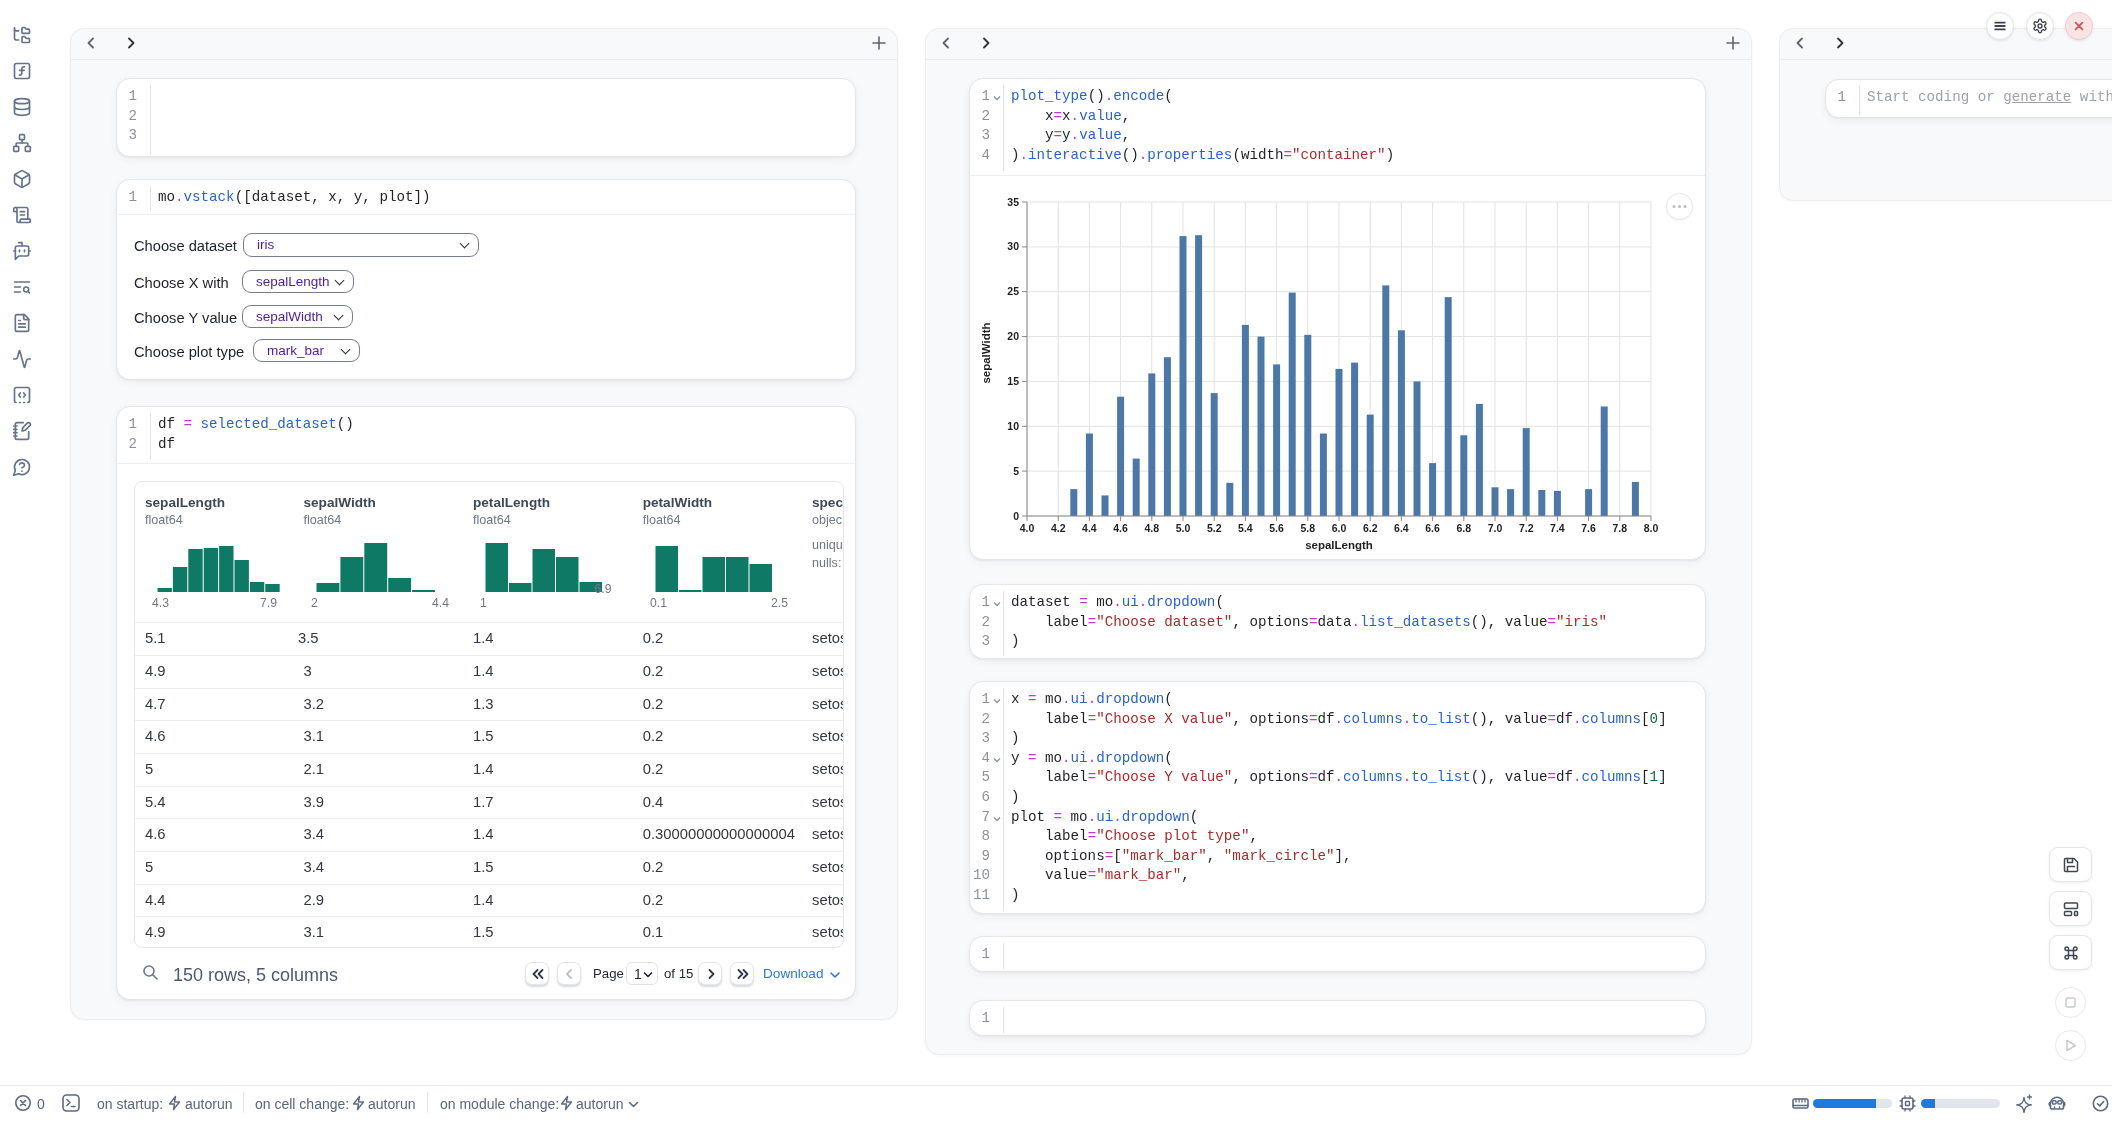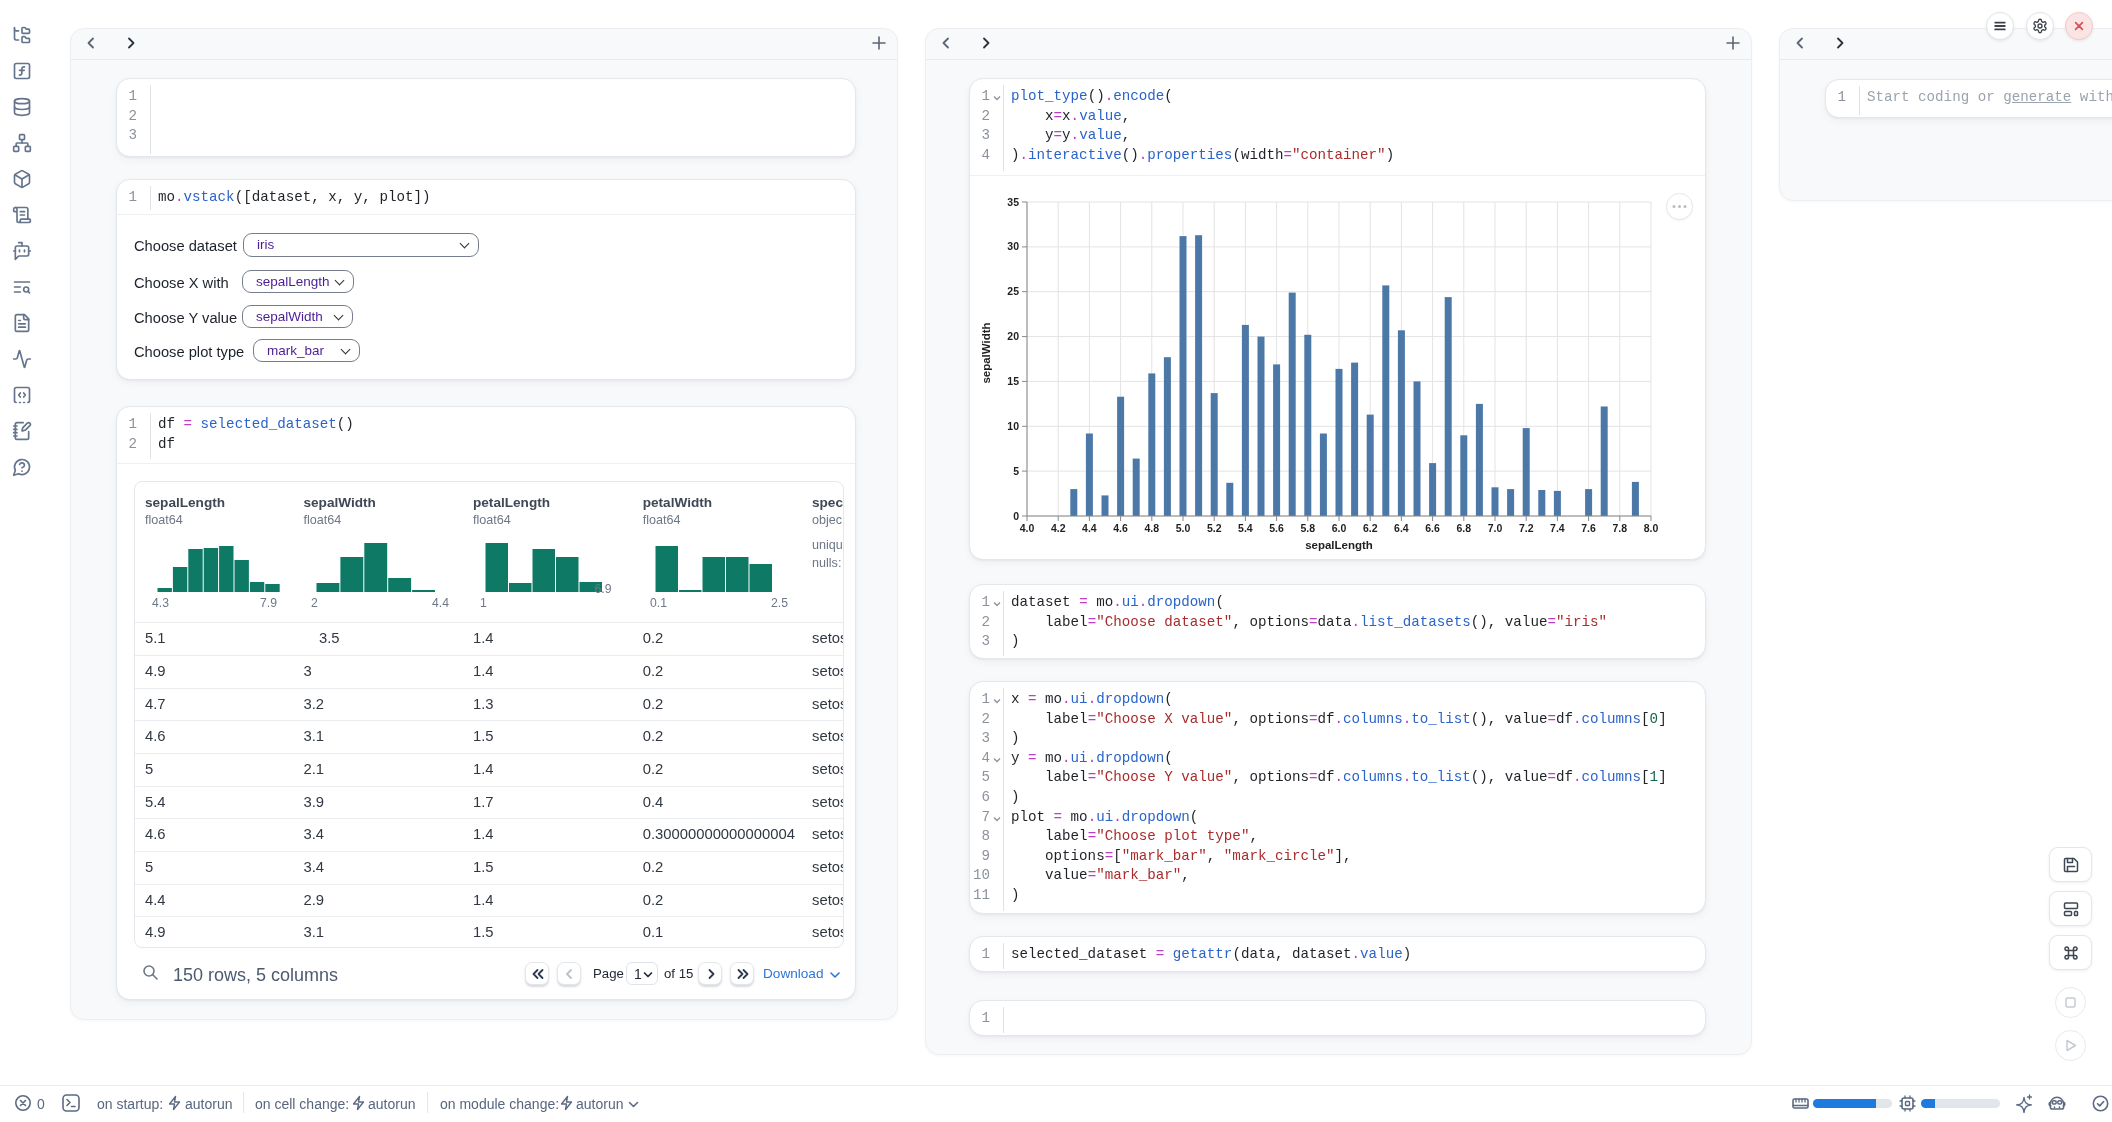--- a/index.html
+++ b/index.html
@@ -285,21 +285,21 @@
         </svg>
         <div class="hax" style="left:515px;top:114px">0.1</div>
         <div class="hax" style="left:623px;top:114px;width:30px;text-align:right">2.5</div>
         <div class="hname" style="left:677px;top:13px">speci</div>
         <div class="htype" style="left:677px;top:31px">objec</div>
         <div class="htype" style="left:677px;top:56px">uniqu</div>
         <div class="htype" style="left:677px;top:74px">nulls:</div>
       </div>
       <div class="trow" style="top:140.4px;height:32.66px">
         <span class="tc" style="left:10px">5.1</span>
-        <span class="tc" style="left:184px">3.5</span>
+        <span class="tc" style="left:163px">3.5</span>
         <span class="tc" style="left:338px">1.4</span>
         <span class="tc" style="left:507.7px">0.2</span>
         <span class="tc" style="left:677px">setos</span>
       </div>
       <div class="trow" style="top:173.1px;height:32.66px">
         <span class="tc" style="left:10px">4.9</span>
         <span class="tc" style="left:168.5px">3</span>
         <span class="tc" style="left:338px">1.4</span>
         <span class="tc" style="left:507.7px">0.2</span>
         <span class="tc" style="left:677px">setos</span>
@@ -584,21 +584,20 @@
       <div class="gl">11</div>
     </div>
     <div class="gsep" style="height:223.0px"></div>
     <div class="code"><div class="cl">x <span class="o">=</span> mo<span class="o">.</span><span class="f">ui</span><span class="o">.</span><span class="f">dropdown</span>(</div><div class="cl">    label<span class="o">=</span><span class="s">"Choose X value"</span>, options<span class="o">=</span>df<span class="o">.</span><span class="f">columns</span><span class="o">.</span><span class="f">to_list</span>(), value<span class="o">=</span>df<span class="o">.</span><span class="f">columns</span>[<span class="n">0</span>]</div><div class="cl">)</div><div class="cl">y <span class="o">=</span> mo<span class="o">.</span><span class="f">ui</span><span class="o">.</span><span class="f">dropdown</span>(</div><div class="cl">    label<span class="o">=</span><span class="s">"Choose Y value"</span>, options<span class="o">=</span>df<span class="o">.</span><span class="f">columns</span><span class="o">.</span><span class="f">to_list</span>(), value<span class="o">=</span>df<span class="o">.</span><span class="f">columns</span>[<span class="n">1</span>]</div><div class="cl">)</div><div class="cl">plot <span class="o">=</span> mo<span class="o">.</span><span class="f">ui</span><span class="o">.</span><span class="f">dropdown</span>(</div><div class="cl">    label<span class="o">=</span><span class="s">"Choose plot type"</span>,</div><div class="cl">    options<span class="o">=</span>[<span class="s">"mark_bar"</span>, <span class="s">"mark_circle"</span>],</div><div class="cl">    value<span class="o">=</span><span class="s">"mark_bar"</span>,</div><div class="cl">)</div></div>
   </div>
 <div class="cell" style="left:969.0px;top:936.0px;width:737.0px;height:36.0px">
     <div class="gut" style="width:20px">
       <div class="gl">1</div>
     </div>
     <div class="gsep" style="height:26.0px"></div>
-    <div class="code"><div class="cl">selected_dataset <span class="o">=</span> <span class="f">getattr</span>(data, dataset<span class="o">.</span><span class="f">value</span>)</div></div>
   </div>
 <div class="cell" style="left:969.0px;top:1000.0px;width:737.0px;height:36.0px">
     <div class="gut" style="width:20px">
       <div class="gl">1</div>
     </div>
     <div class="gsep" style="height:26.0px"></div>
   </div>
 <div class="cell" style="left:1825.0px;top:79.0px;width:740.0px;height:39.0px">
     <div class="gut" style="width:20px">
       <div class="gl">1</div>

